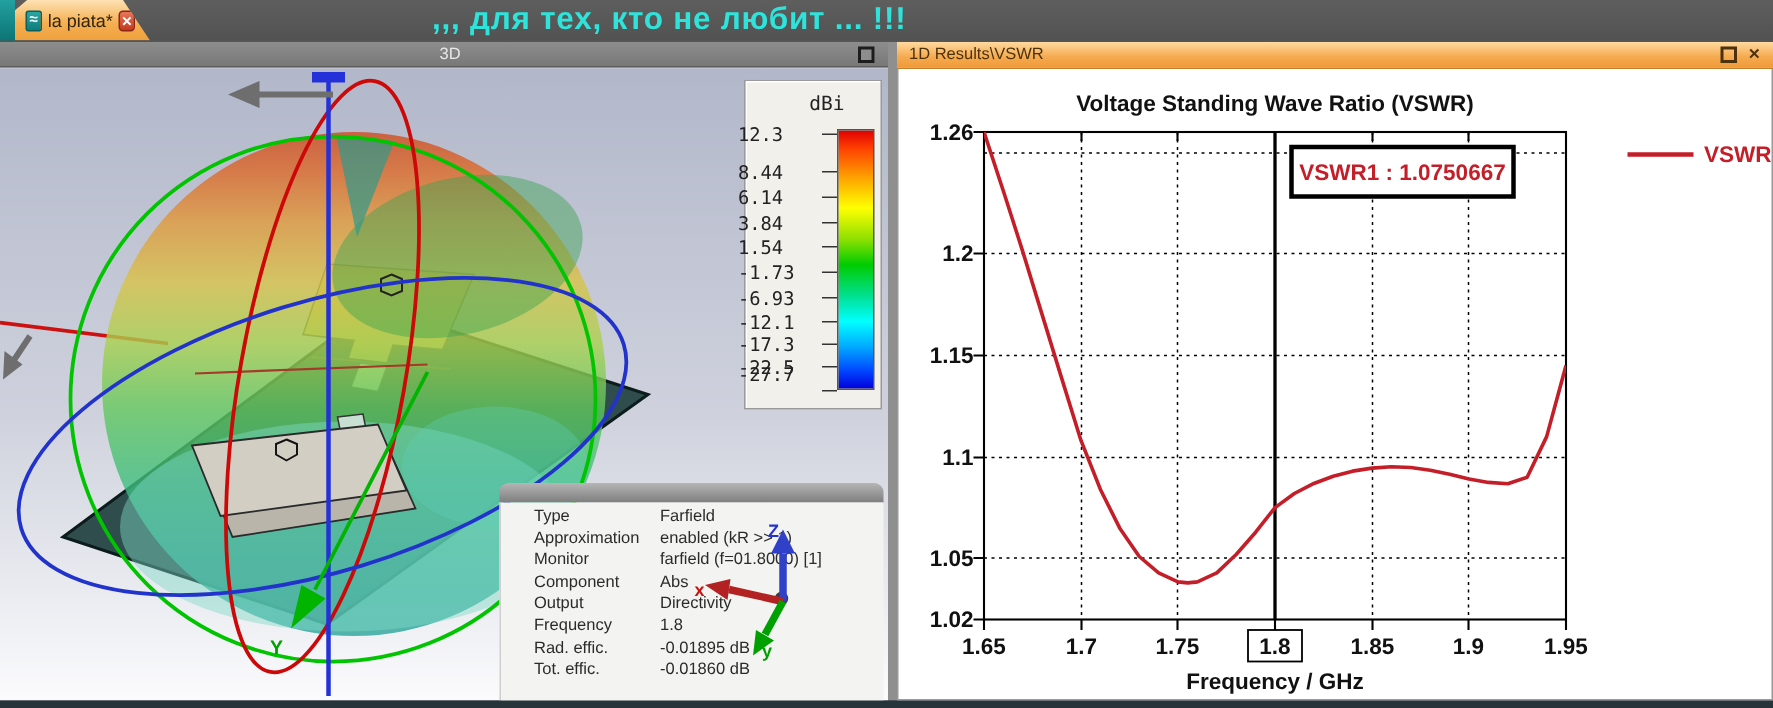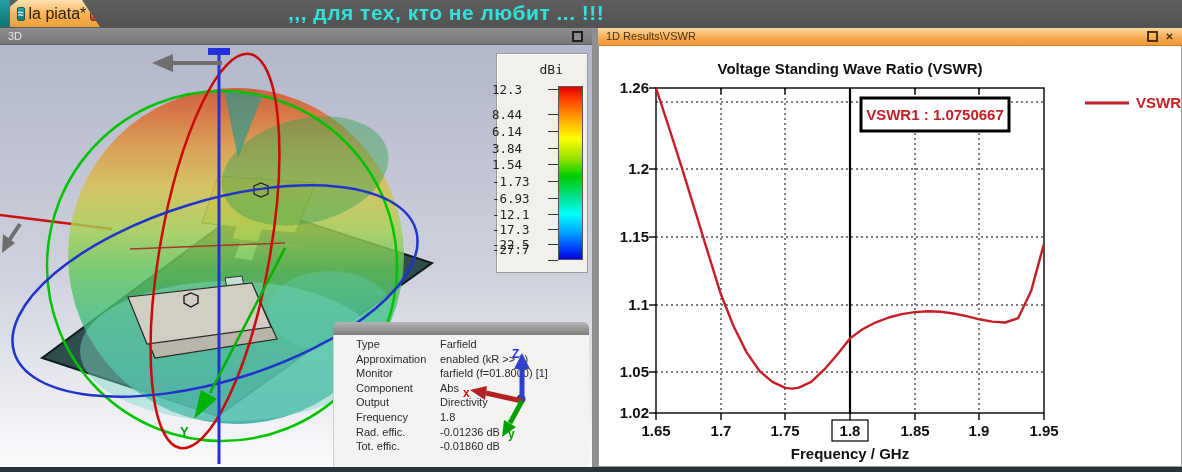--- a/index.html
+++ b/index.html
@@ -9,32 +9,32 @@
 
   
   .topbar{position:absolute;left:0;top:0;width:1182px;height:27px;background:linear-gradient(#5e5e5e,#525252);}
   .edge-strip{position:absolute;left:0;top:0;width:10px;height:27px;background:linear-gradient(#23a0a0,#0d7474);}
   .tab{position:absolute;left:10px;top:0;width:90px;height:27px;
        background:linear-gradient(#fde2b4,#f5b053 55%,#efa03c);
        clip-path:polygon(0 100%,0 25%,9% 0,80% 0,100% 100%);
        display:flex;align-items:center;gap:4px;padding:0 10px 0 7px;}
   .tab-icon{width:14px;height:14px;background:linear-gradient(#2aa5a5,#0e7c7c);border:1px solid #0a5f5f;
             border-radius:2px;color:#fff;font-size:10px;line-height:12px;text-align:center;font-weight:bold;}
-  .tab-label{font-size:16px;color:#2f2410;white-space:nowrap;}
+  .tab-label{font-size:12px;color:#2f2410;white-space:nowrap;}
   .tab-close{width:14px;height:14px;border:1px solid #8a2516;border-radius:3px;
              background:linear-gradient(#e8755a,#c23a1e);color:#fff;font-size:9px;line-height:12px;
              text-align:center;font-weight:bold;cursor:default;}
   .banner{position:absolute;left:288px;top:1px;width:308px;height:26px;text-align:center;
           font-size:21px;font-weight:bold;color:#2fe3da;letter-spacing:.5px;white-space:nowrap;}
 
   
   .panel3d{position:absolute;left:0;top:28px;width:592px;height:439px;background:#bfc3d2;}
   .p3d-header{position:absolute;left:0;top:0;width:592px;height:17px;
               background:linear-gradient(#8d8d8d,#787878);border-bottom:1px solid #5d5d5d;
-              color:#e8e8e8;font-size:11px;padding:2px 0 0 8px;}
+              color:#e8e8e8;font-size:11px;padding:2px 0 0 8px;text-align:center;}
   .p3d-max{position:absolute;right:9px;top:3px;width:11px;height:11px;border:2px solid #1d1d1d;background:#8d8d8d;}
   .viewport{position:absolute;left:0;top:18px;width:592px;height:421px;}
 
   
   .colorbar{position:absolute;left:496px;top:25px;width:92px;height:220px;
             background:#f2f0ea;border:1px solid #9a9a9a;box-shadow:inset 1px 1px 0 #fff;}
   .cb-title{position:absolute;right:24px;top:8px;font-family:"DejaVu Sans Mono",monospace;font-size:13px;color:#222;}
   .cb-grad{position:absolute;left:61px;top:32px;width:25px;height:174px;border:1px solid #555;
            background:linear-gradient(#e00000 0%,#ff4000 7%,#ffa000 18%,#ffff00 30%,#90e000 42%,
            #00cc00 52%,#00e090 64%,#00ffff 74%,#00a8ff 84%,#0048ff 93%,#0000dd 100%);}
@@ -232,21 +232,21 @@
         <div class="info-row">
             <span class="lbl">Output</span>
             <span class="val">Directivity</span>
           </div>
         <div class="info-row">
             <span class="lbl">Frequency</span>
             <span class="val">1.8</span>
           </div>
         <div class="info-row">
             <span class="lbl">Rad. effic.</span>
-            <span class="val">-0.01236 dB</span>
+            <span class="val">-0.01895 dB</span>
           </div>
         <div class="info-row">
             <span class="lbl">Tot. effic.</span>
             <span class="val">-0.01860 dB</span>
           </div>
       </div>
     </div>
 
     <svg class="axes-overlay" viewBox="0 0 592 421">
       <circle cx="521" cy="353" r="4.5" fill="#3a3a3a"></circle>

